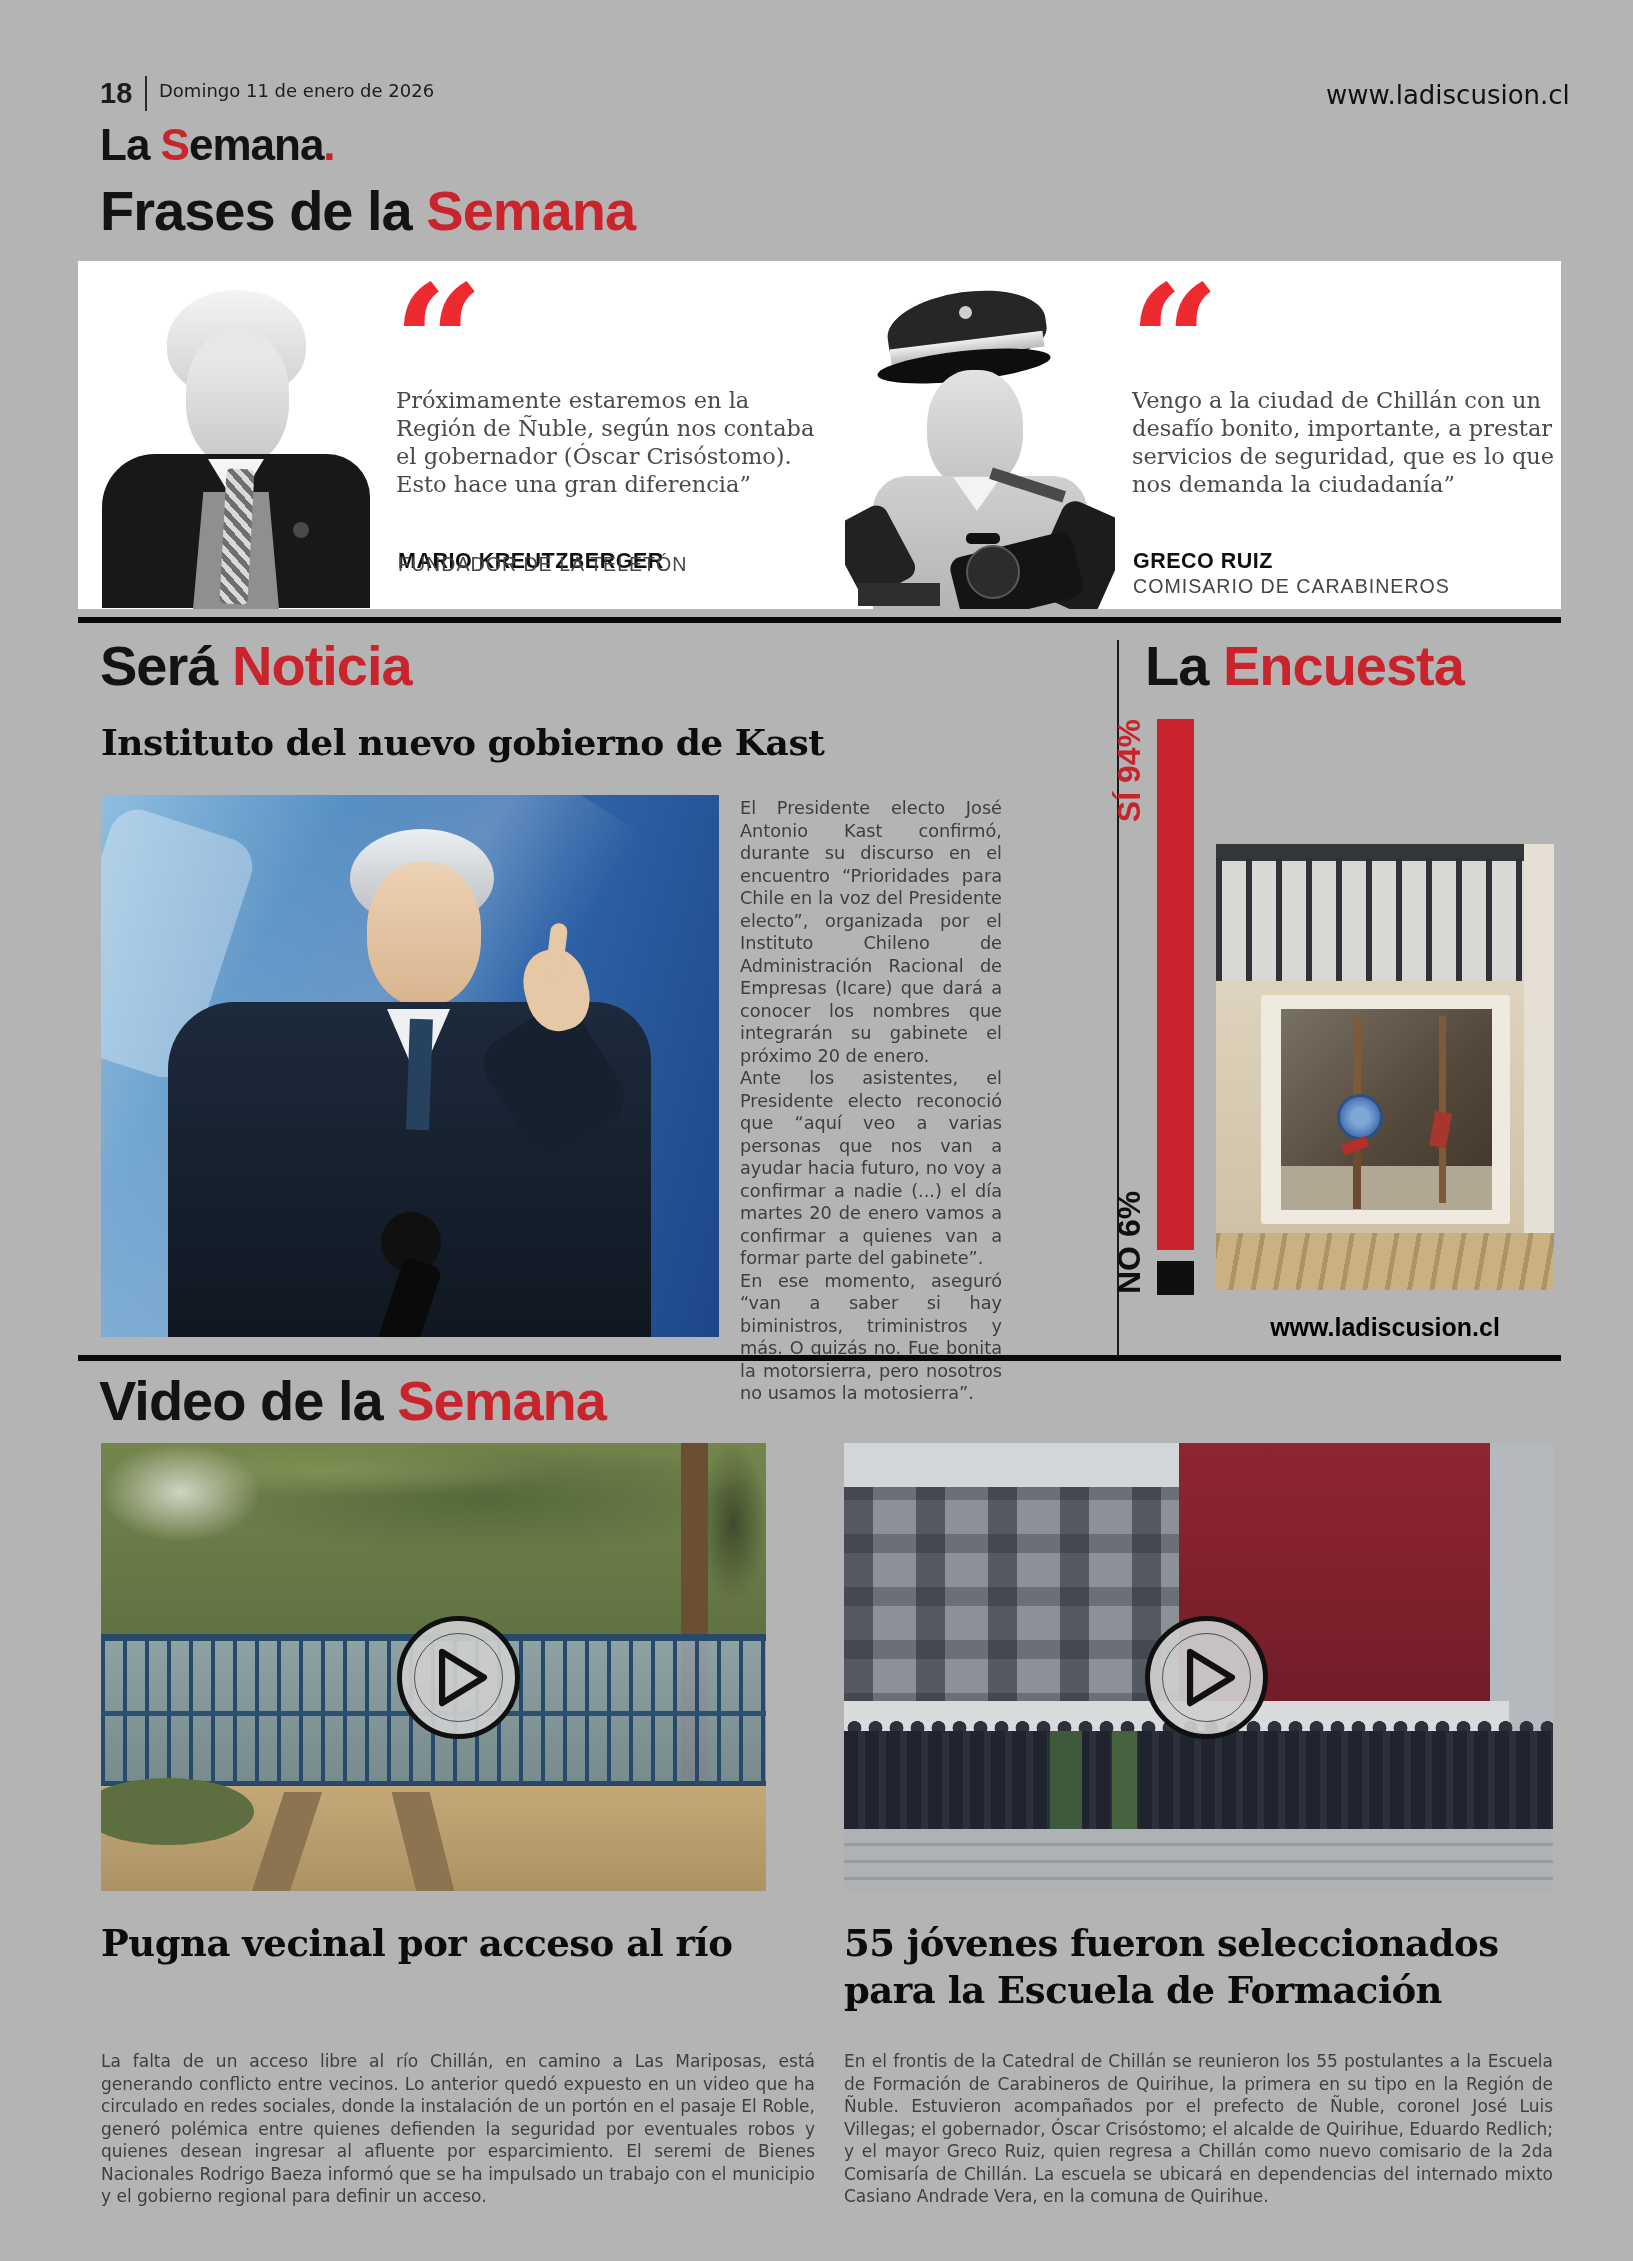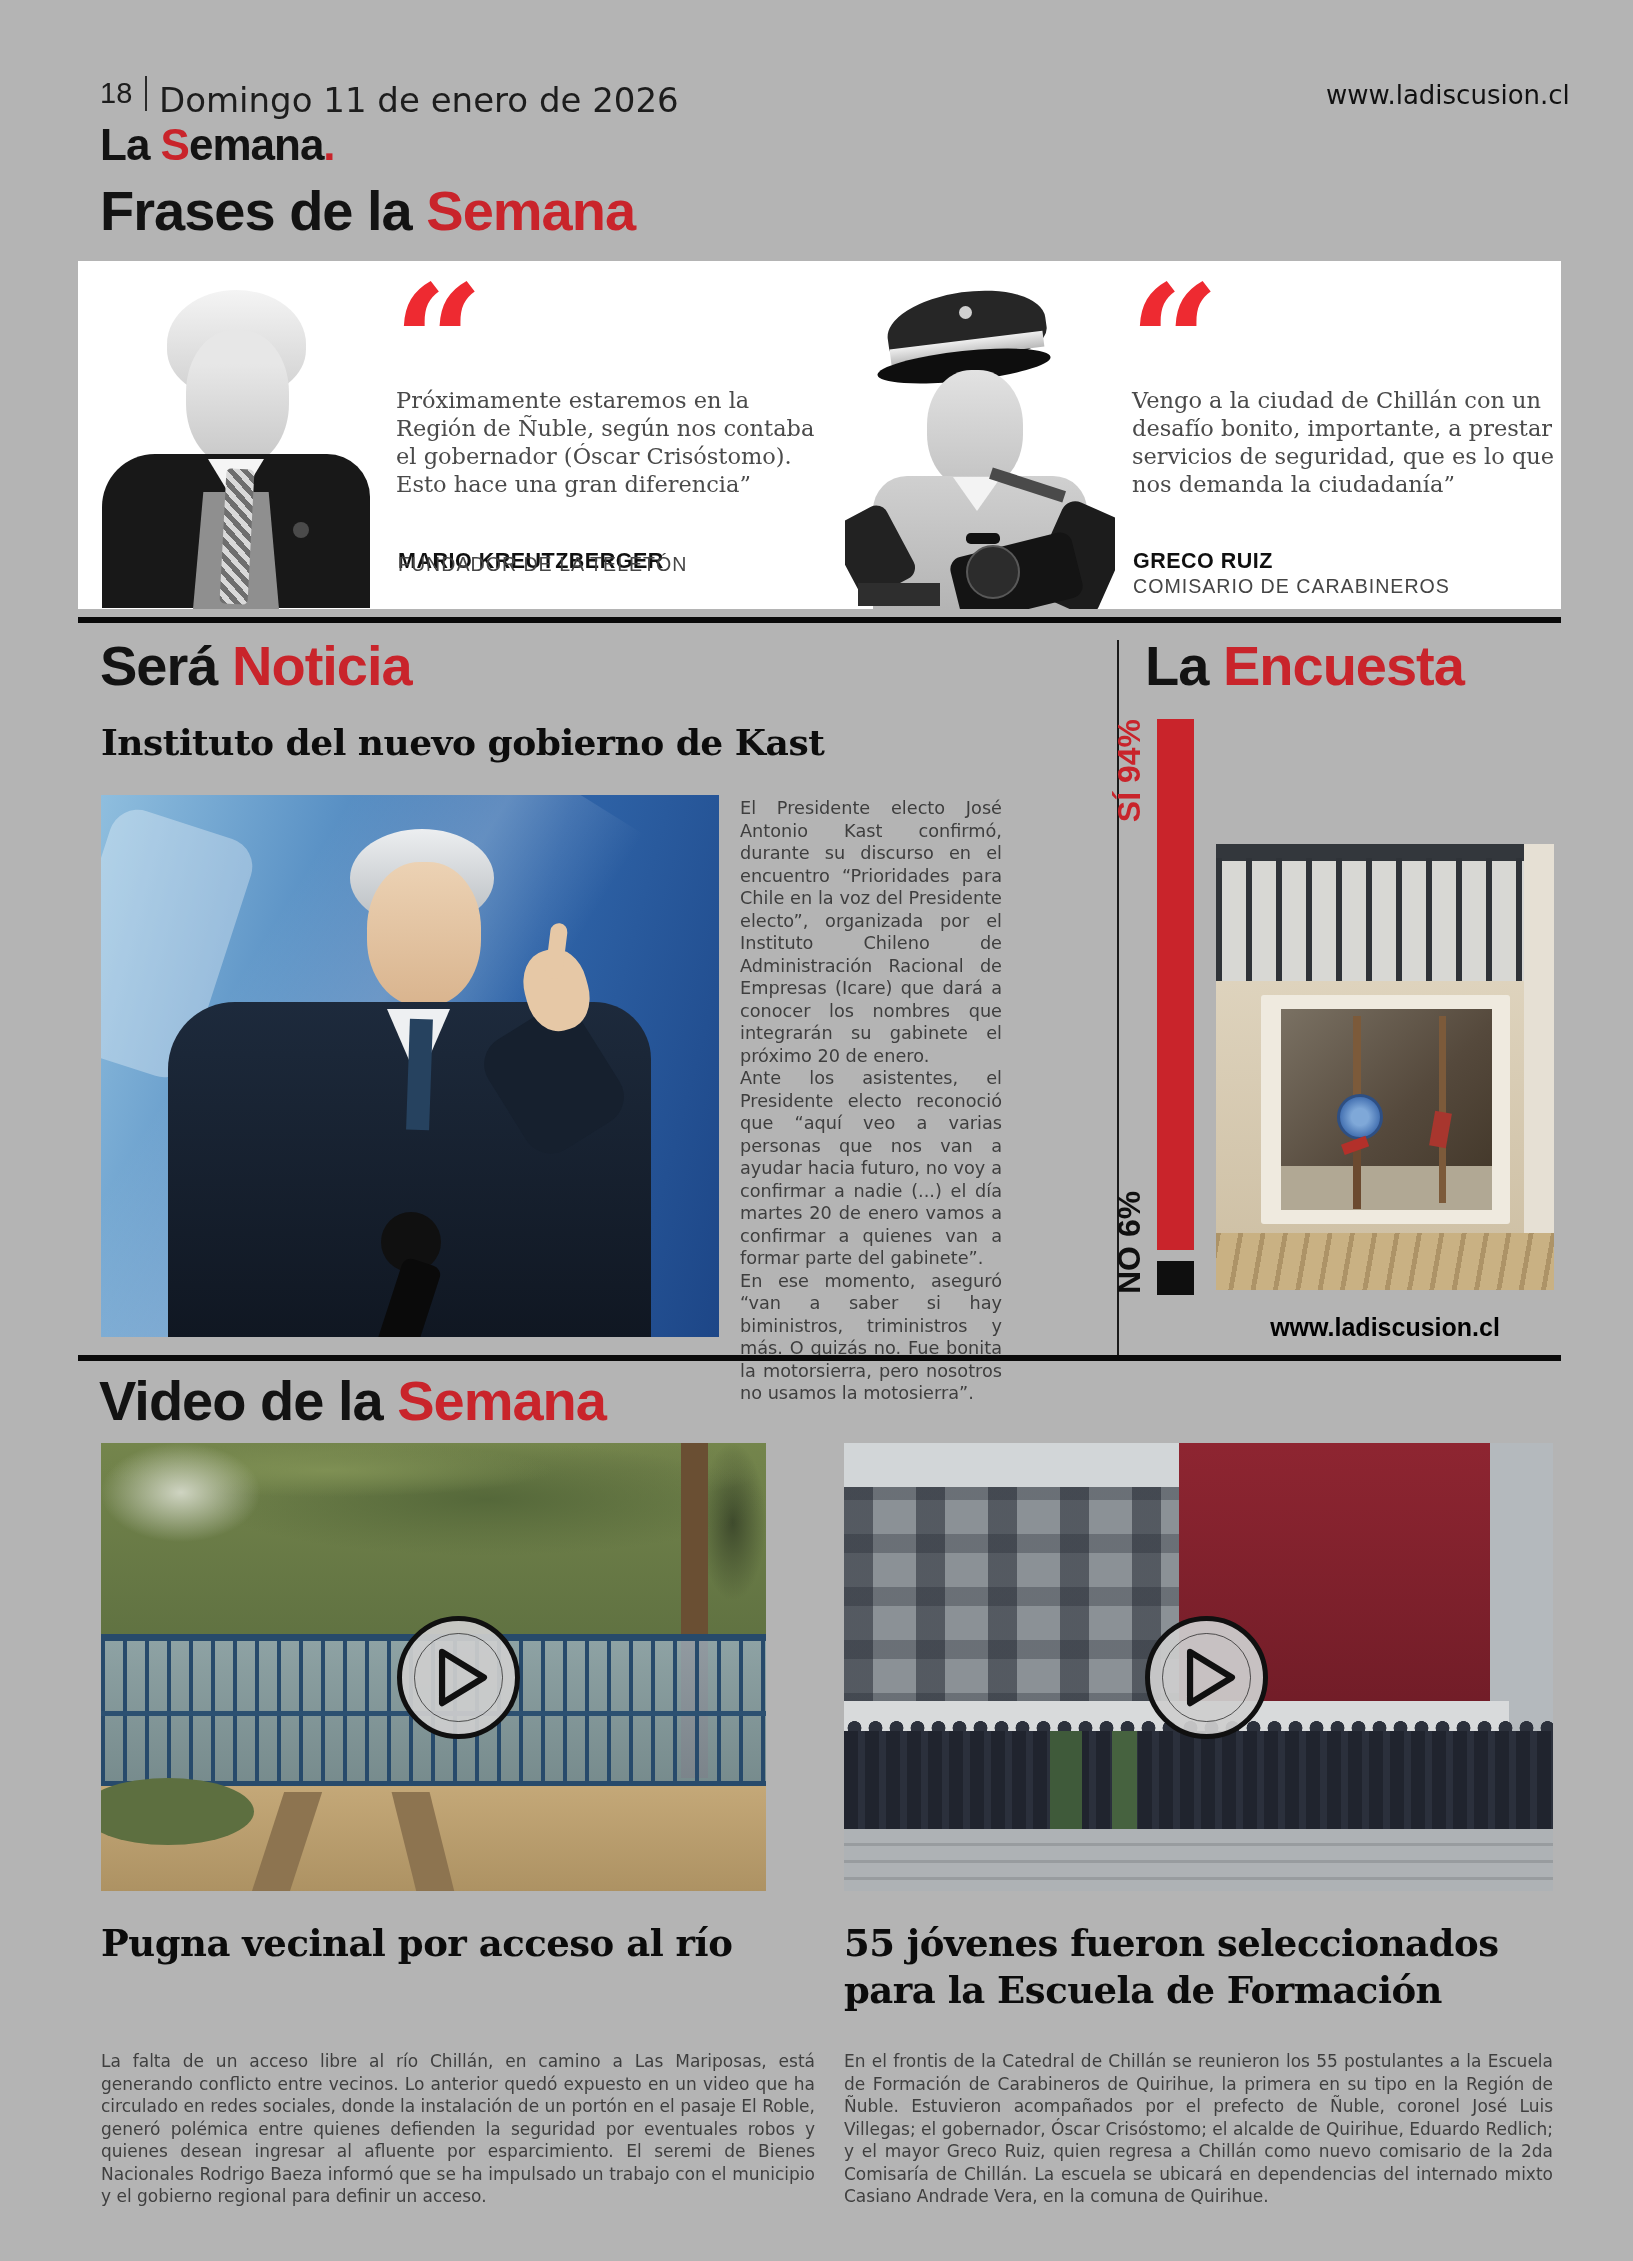--- a/index.html
+++ b/index.html
@@ -1,23 +1,23 @@
 <!DOCTYPE html>
 <html style="font-size:7.7px"><head>
 <meta charset="utf-8">
 <style>
   * { margin:0; padding:0; box-sizing:border-box; }
   body { background:#8f8f8f; font-family:"Liberation Sans", sans-serif; }
   .page { position:relative; width:1634px; height:2261px; background:#b4b4b4; overflow:hidden; }
   .abs { position:absolute; }
 
   
-  .hdr-num  { left:100px; top:77px; font-size:29px; font-weight:normal; color:#1d1d1d; }
+  .hdr-num  { left:100px; top:77px; font-size:29px; font-weight:bold; color:#1d1d1d; }
   .hdr-sep  { left:145px; top:76px; width:1.9px; height:35px; background:#2a2a2a; }
-  .hdr-date { left:159px; top:80px; font-size:34px; color:#1d1d1d; font-family:"DejaVu Sans",sans-serif; }
+  .hdr-date { left:159px; top:80px; font-size:18px; color:#1d1d1d; font-family:"DejaVu Sans",sans-serif; }
   .hdr-site { left:1326px; top:80px; width:226px; text-align:right; font-size:26px; color:#111; font-family:"DejaVu Sans",sans-serif; }
 
   .serif-head { font-family:Liberation Sans, sans-serif; font-weight:bold; letter-spacing:-1px; }
   .brand { left:100px; top:120px; font-size:44px; }
   .sec-head { font-size:56px; }
   .frases { left:100px; top:178px; }
   .sera { left:100px; top:633px; }
   .enc-head { left:1145px; top:633px; }
   .video-head { left:99px; top:1368px; }
   .hb { color:#131313; } .hr { color:#c9242b; }

